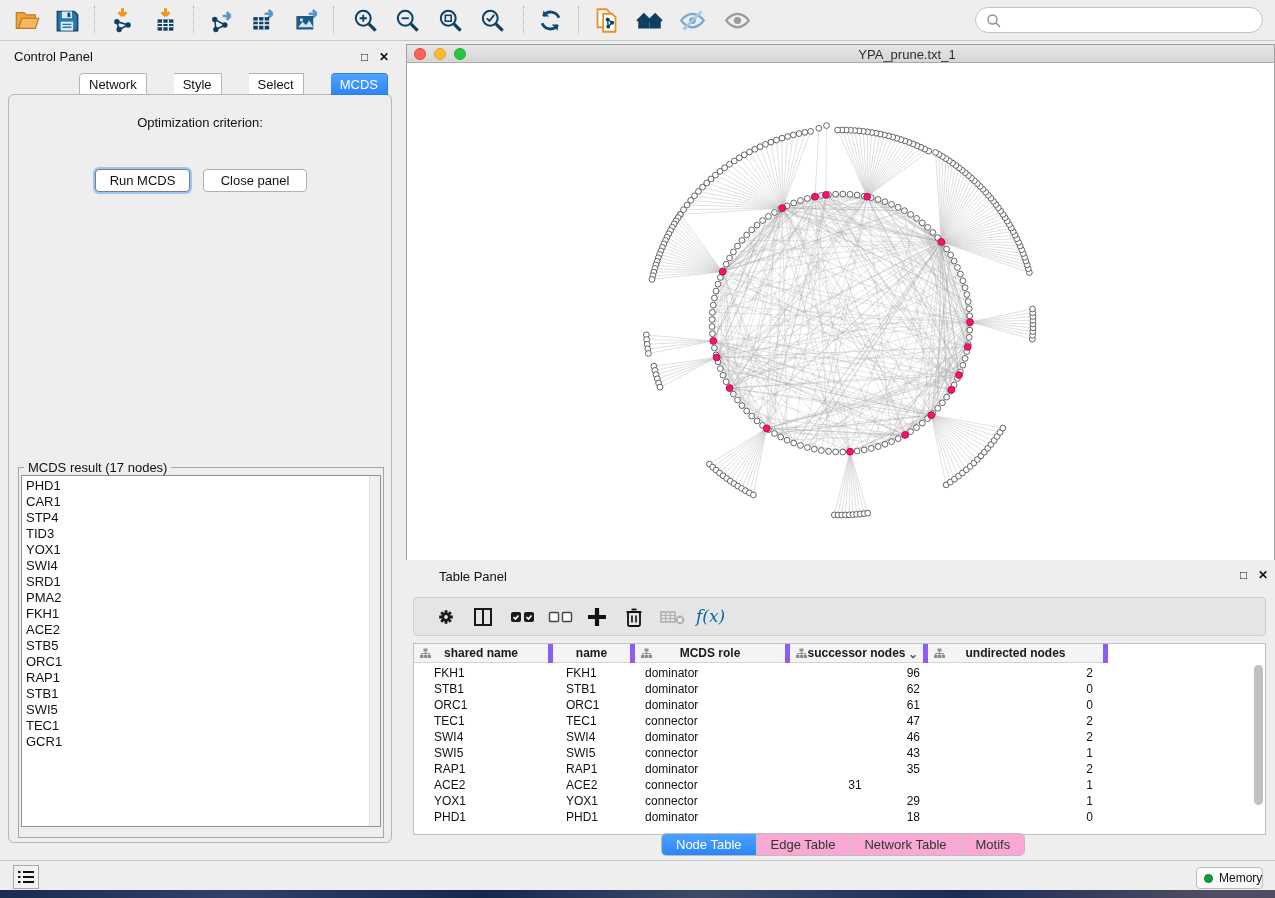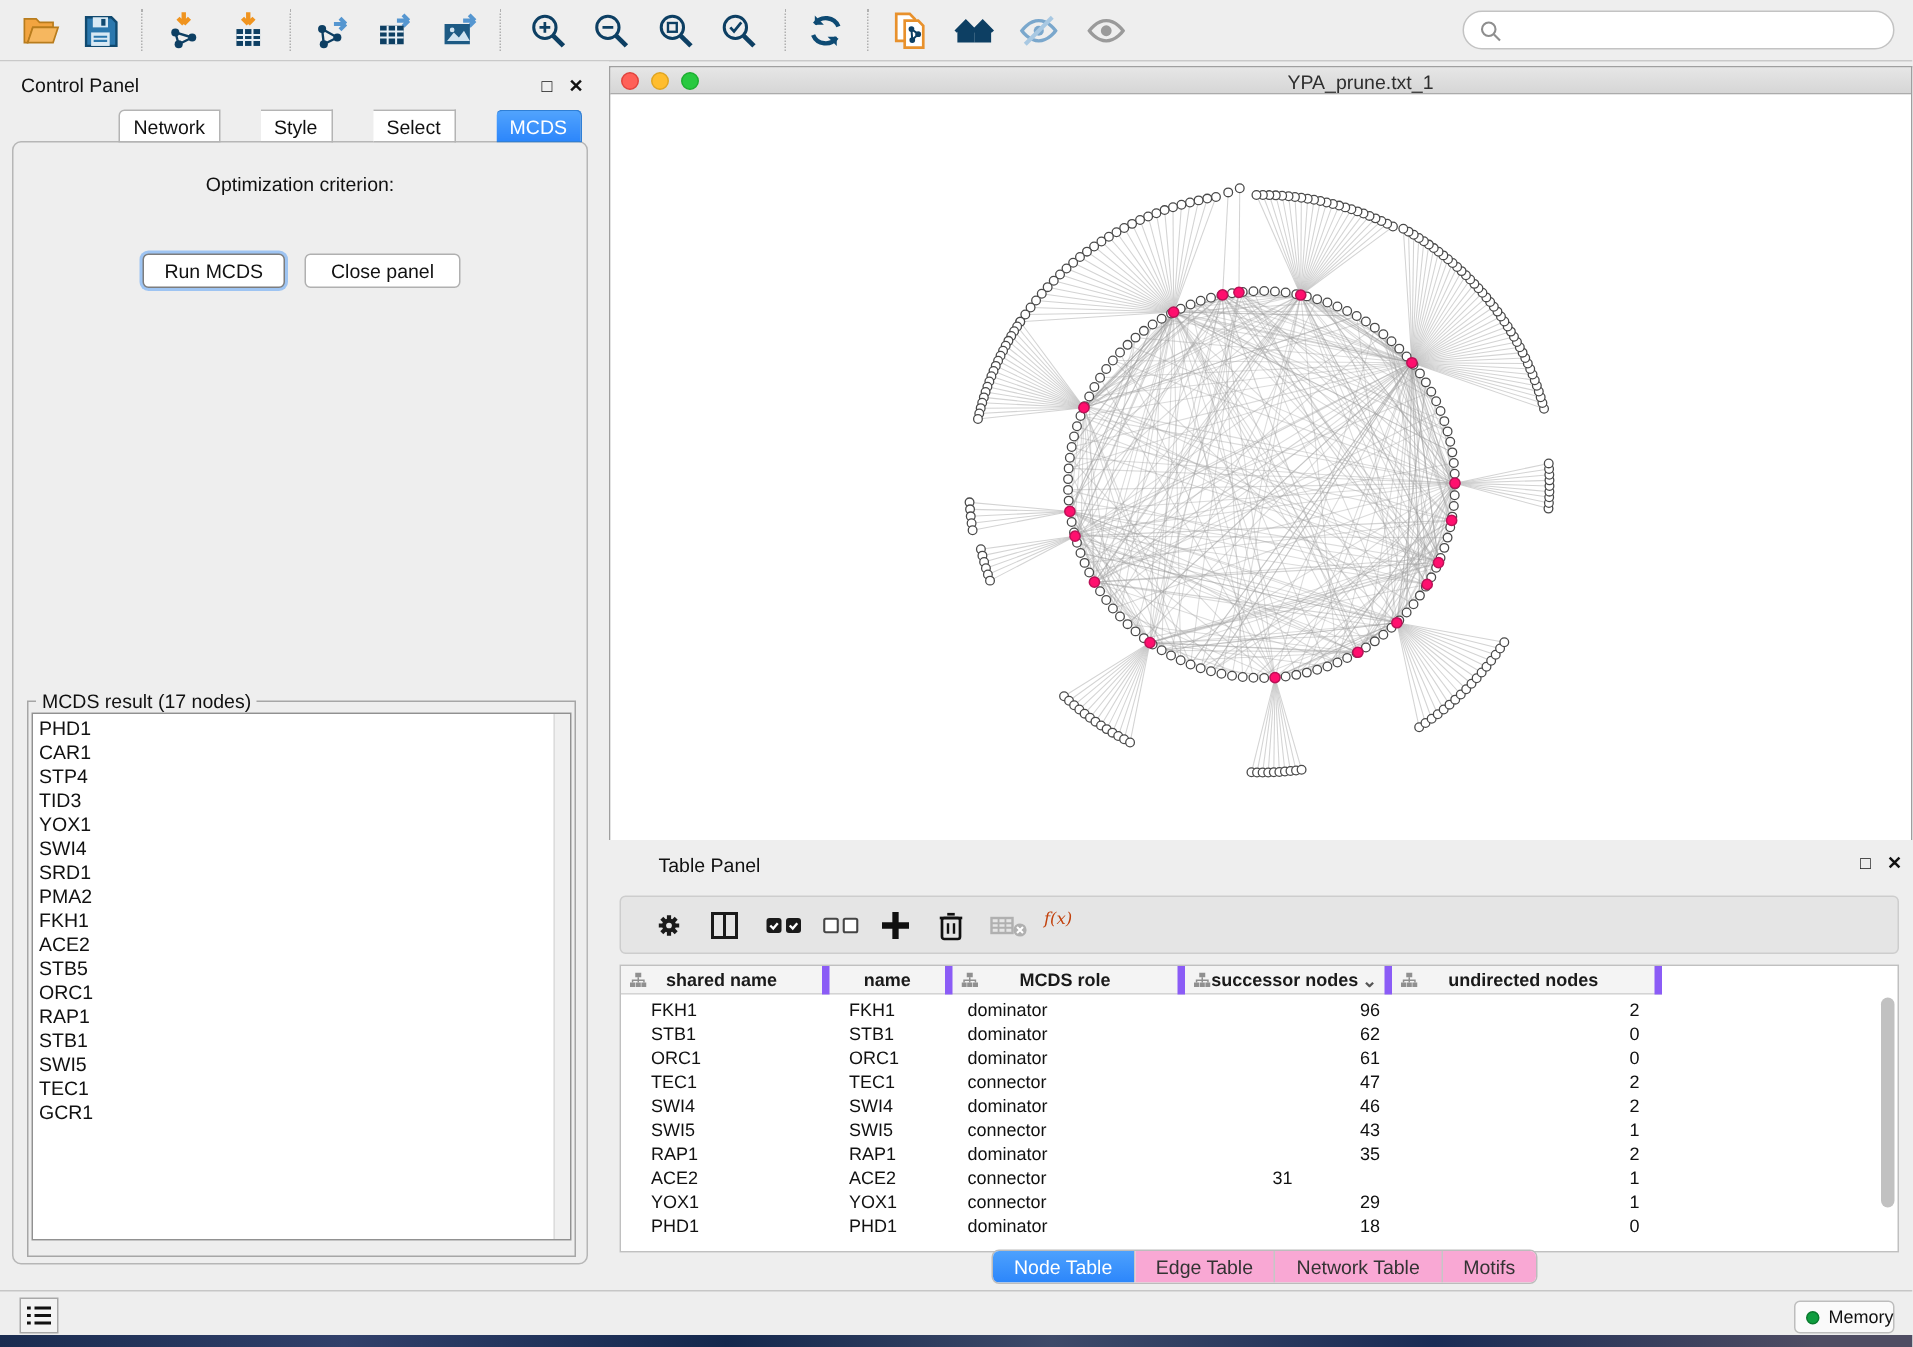--- a/index.html
+++ b/index.html
@@ -1097,21 +1097,21 @@
         <path d="M2.5 6h15" stroke="#111" stroke-width="1.8"></path>
         <path d="M7.5 3.5h5" stroke="#111" stroke-width="1.8"></path>
         <path d="M8 9.5v7M12 9.5v7" stroke="#111" stroke-width="1.6"></path>
       </svg>
     <svg class="tpicon" style="left:246px" width="26" height="22" viewBox="0 0 26 22">
         <rect x="1" y="6" width="14" height="10" fill="none" stroke="#b0b0b0" stroke-width="1.6"></rect>
         <path d="M1 9.5h14M1 12.5h14M5.7 6v10M10.3 6v10" stroke="#b0b0b0" stroke-width="1.2"></path>
         <circle cx="20" cy="14" r="4.4" fill="#b0b0b0"></circle>
         <path d="M18 12l4 4M22 12l-4 4" stroke="#fff" stroke-width="1.4"></path>
       </svg>
-    <div class="tpicon" style="left:282px; font-family:'DejaVu Serif',serif; font-style:italic; font-size:11px; color:#c2410c;">f(x)</div>
+    <div class="tpicon" style="left:282px; font-family:'DejaVu Serif',serif; font-style:italic; font-size:17px; color:#0369a1;">f(x)</div>
   </div>
   <div id="tp-table">
     <div id="tp-header">
         <div class="th" style="left: 0px; width: 139px;">
           <svg class="tree" width="11" height="11" viewBox="0 0 11 11">
             <g fill="#909090">
               <rect x="3.5" y="0.5" width="4" height="3"></rect>
               <rect x="0" y="7" width="3.4" height="3"></rect>
               <rect x="3.8" y="7" width="3.4" height="3"></rect>
               <rect x="7.6" y="7" width="3.4" height="3"></rect>

